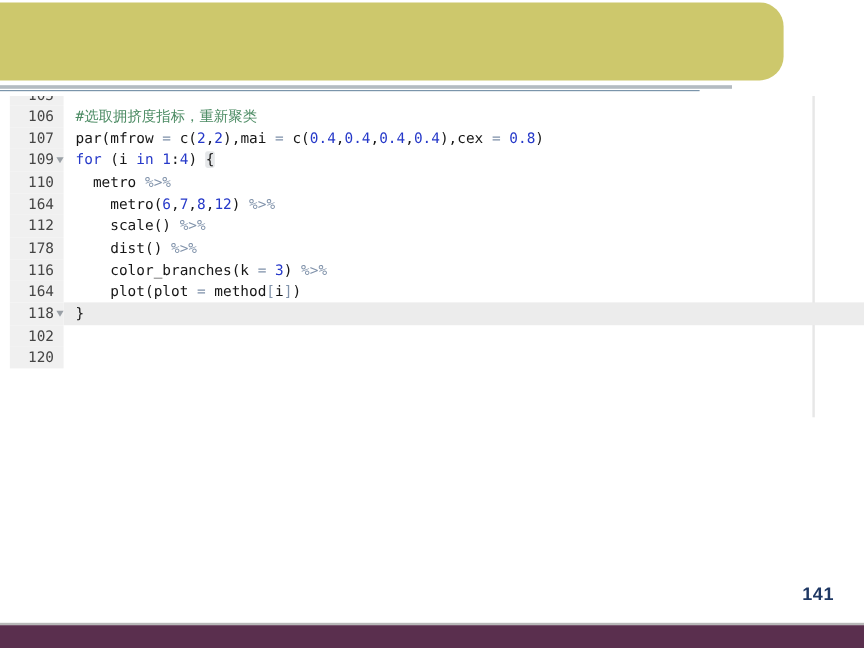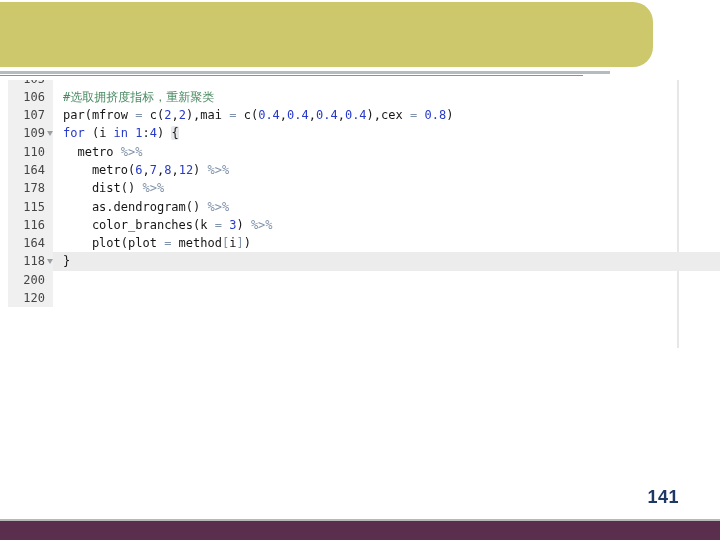--- a/index.html
+++ b/index.html
@@ -38,22 +38,22 @@
   }
   .code{flex:1 1 auto;padding-left:10px;white-space:pre;}
   .code.hl{background:var(--line-highlight);}
   .tok-k{color:var(--tok-keyword);}
   .tok-n{color:var(--tok-number);}
   .tok-o{color:var(--tok-operator);}
   .tok-c{color:var(--tok-comment);}
   .tok-b{background:#e5e7e9;border-radius:2px;}
 
   .page-number{
-    position:absolute;right:41px;top:487px;
-    color:var(--page-number);font-size:18px;font-weight:700;letter-spacing:0.5px;
+    position:absolute;right:25px;top:487px;
+    color:var(--page-number);font-size:15px;font-weight:700;letter-spacing:0.5px;
   }
   .footer-line{position:absolute;left:0;top:519px;width:720px;height:1.5px;background:#b8b8b8;}
   .footer-bar{position:absolute;left:0;top:520.5px;width:720px;height:19.5px;background:var(--footer-bar);}
 </style>
 </head>
 <body>
 
 <div class="slide">
   <div class="header-bar"></div>
   <div class="divider-thick"></div>
@@ -80,41 +80,41 @@
         </div>
         <div class="row">
           <div class="gutter">110</div>
           <div class="code"><span class="tok-p">  metro </span><span class="tok-o">%&gt;%</span></div>
         </div>
         <div class="row">
           <div class="gutter">164</div>
           <div class="code"><span class="tok-p">    metro(</span><span class="tok-n">6</span><span class="tok-p">,</span><span class="tok-n">7</span><span class="tok-p">,</span><span class="tok-n">8</span><span class="tok-p">,</span><span class="tok-n">12</span><span class="tok-p">) </span><span class="tok-o">%&gt;%</span></div>
         </div>
         <div class="row">
+          <div class="gutter">112</div>
+          <div class="code"><span class="tok-p">    scale() </span><span class="tok-o">%&gt;%</span></div>
+        </div>
+        <div class="row">
           <div class="gutter">178</div>
           <div class="code"><span class="tok-p">    dist() </span><span class="tok-o">%&gt;%</span></div>
-        </div>
-        <div class="row">
-          <div class="gutter">115</div>
-          <div class="code"><span class="tok-p">    as.dendrogram() </span><span class="tok-o">%&gt;%</span></div>
         </div>
         <div class="row">
           <div class="gutter">116</div>
           <div class="code"><span class="tok-p">    color_branches(k </span><span class="tok-o">=</span><span class="tok-p"> </span><span class="tok-n">3</span><span class="tok-p">) </span><span class="tok-o">%&gt;%</span></div>
         </div>
         <div class="row">
           <div class="gutter">164</div>
           <div class="code"><span class="tok-p">    plot(plot </span><span class="tok-o">=</span><span class="tok-p"> method</span><span class="tok-o">[</span><span class="tok-p">i</span><span class="tok-o">]</span><span class="tok-p">)</span></div>
         </div>
         <div class="row">
           <div class="gutter">118<span class="fold"></span></div>
           <div class="code hl"><span class="tok-p">}</span></div>
         </div>
         <div class="row">
-          <div class="gutter">200</div>
+          <div class="gutter">102</div>
           <div class="code"></div>
         </div>
         <div class="row">
           <div class="gutter">120</div>
           <div class="code"></div>
         </div>
       </div>
   </div>
 
   <div class="page-number">141</div>

